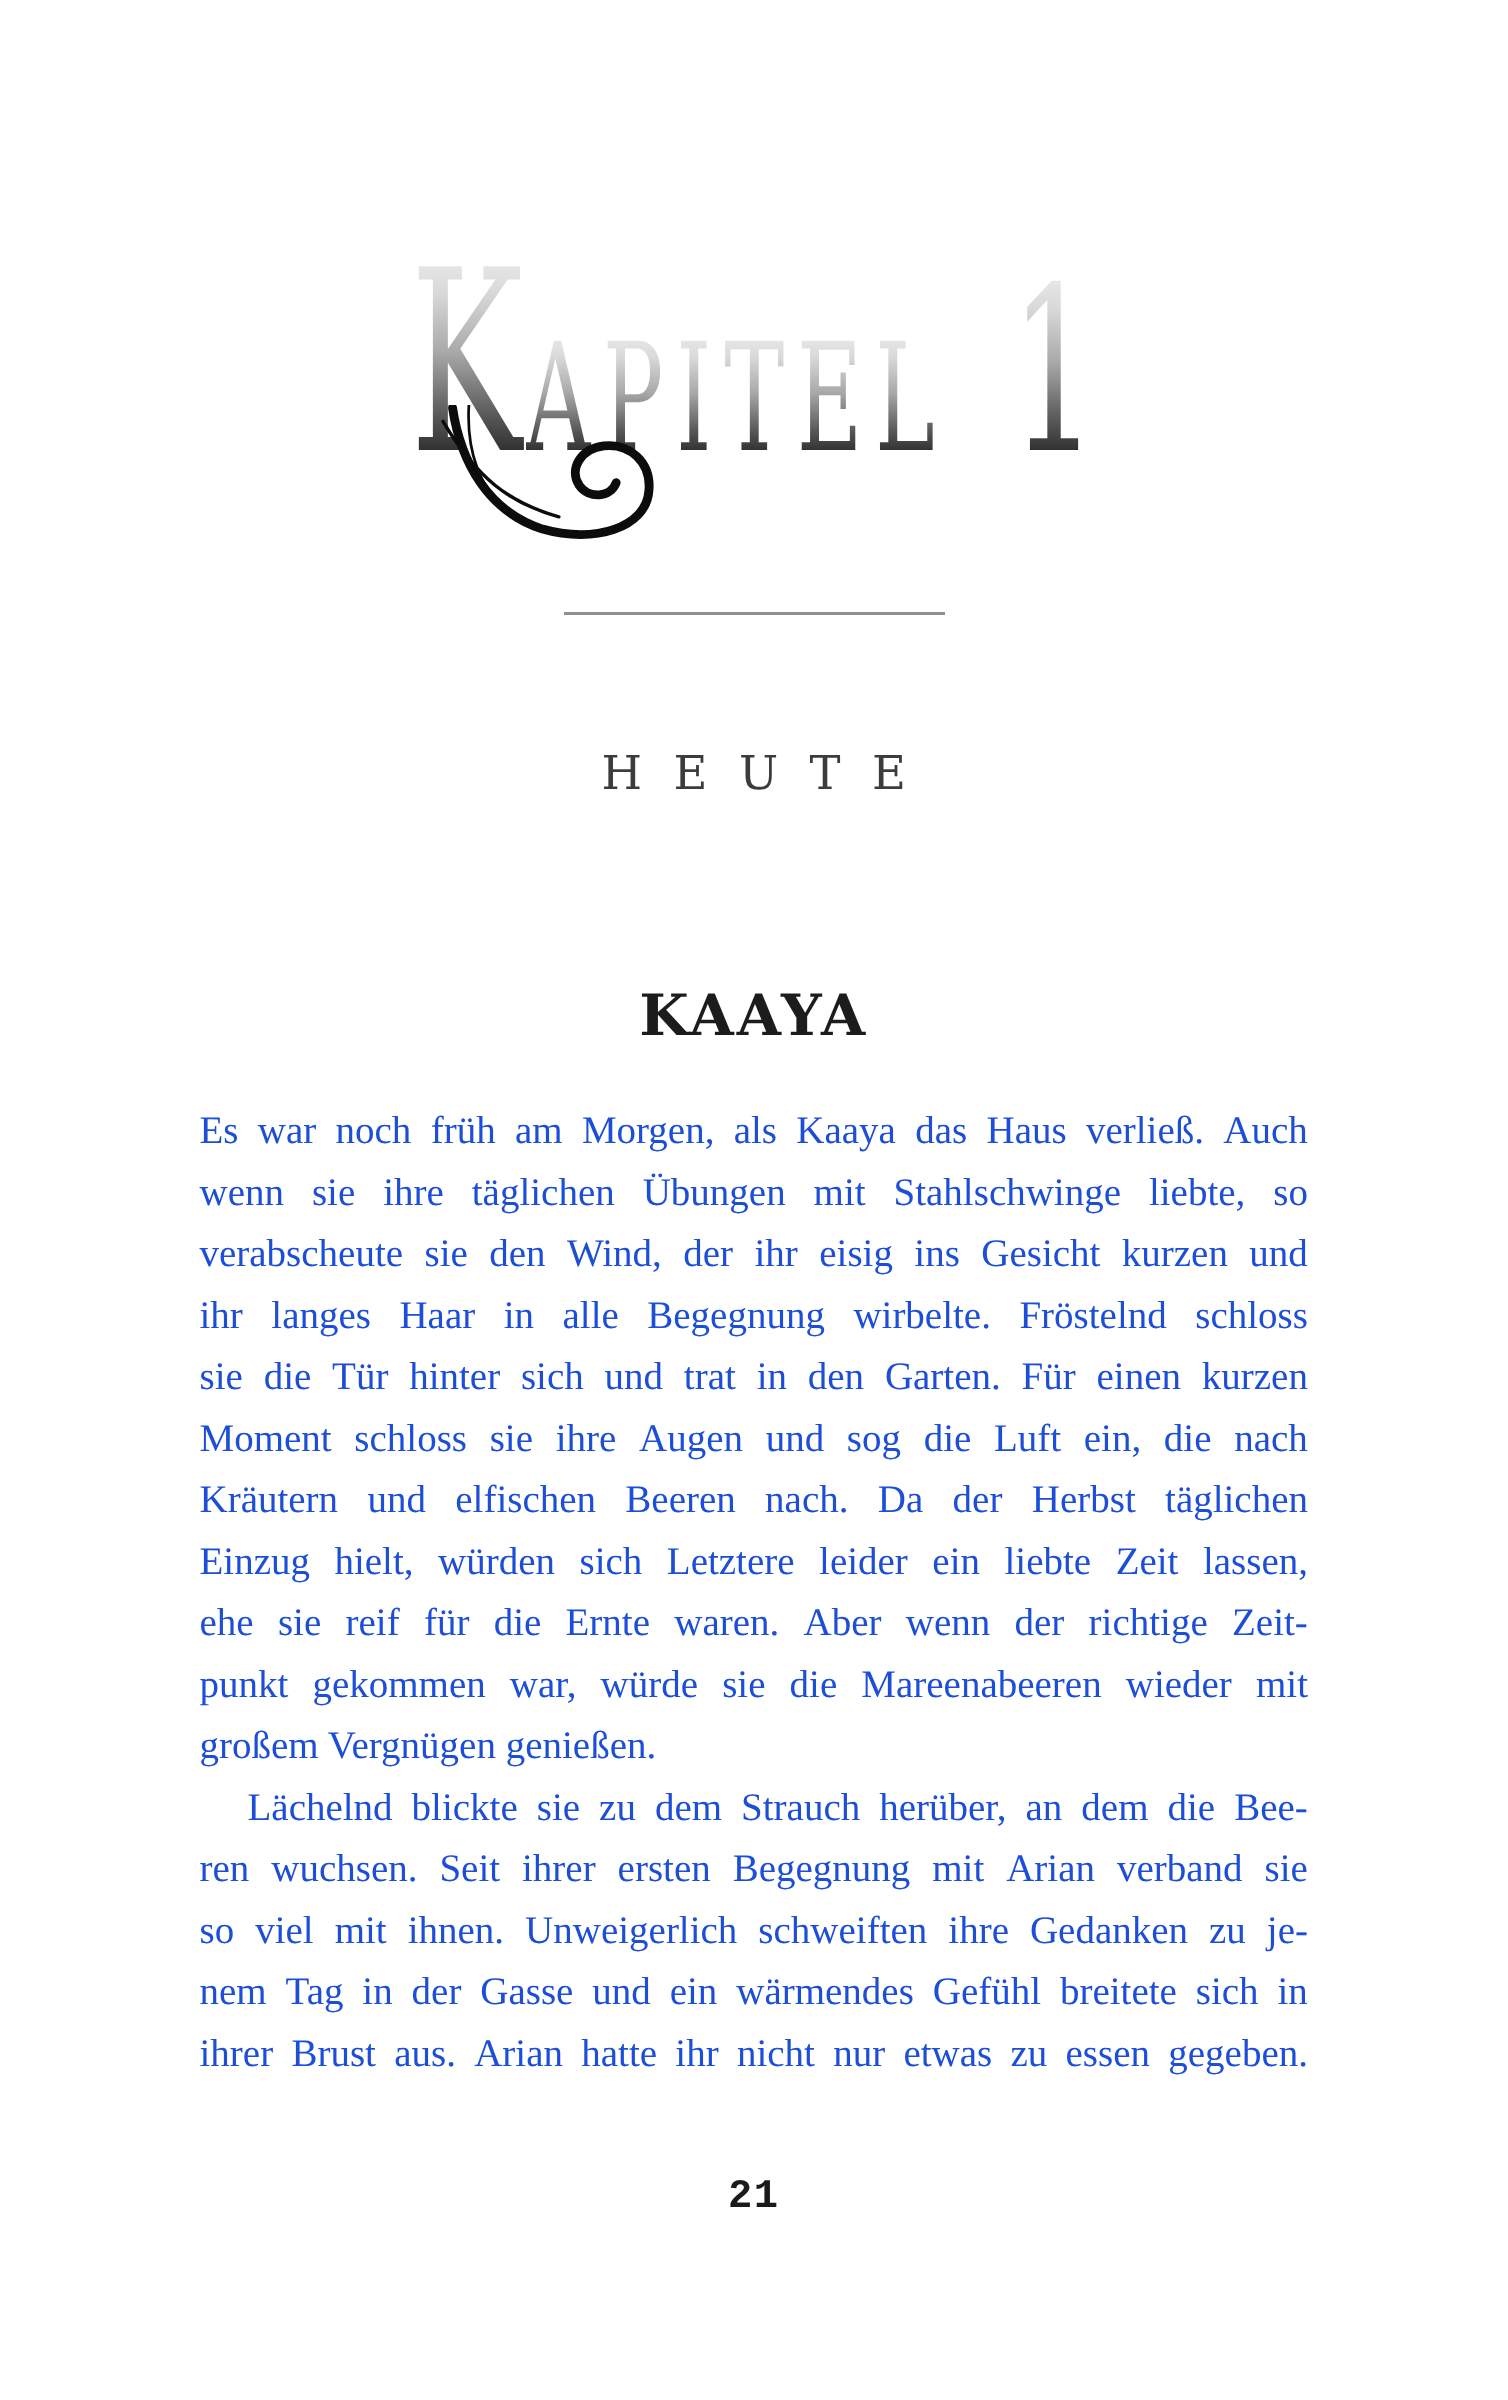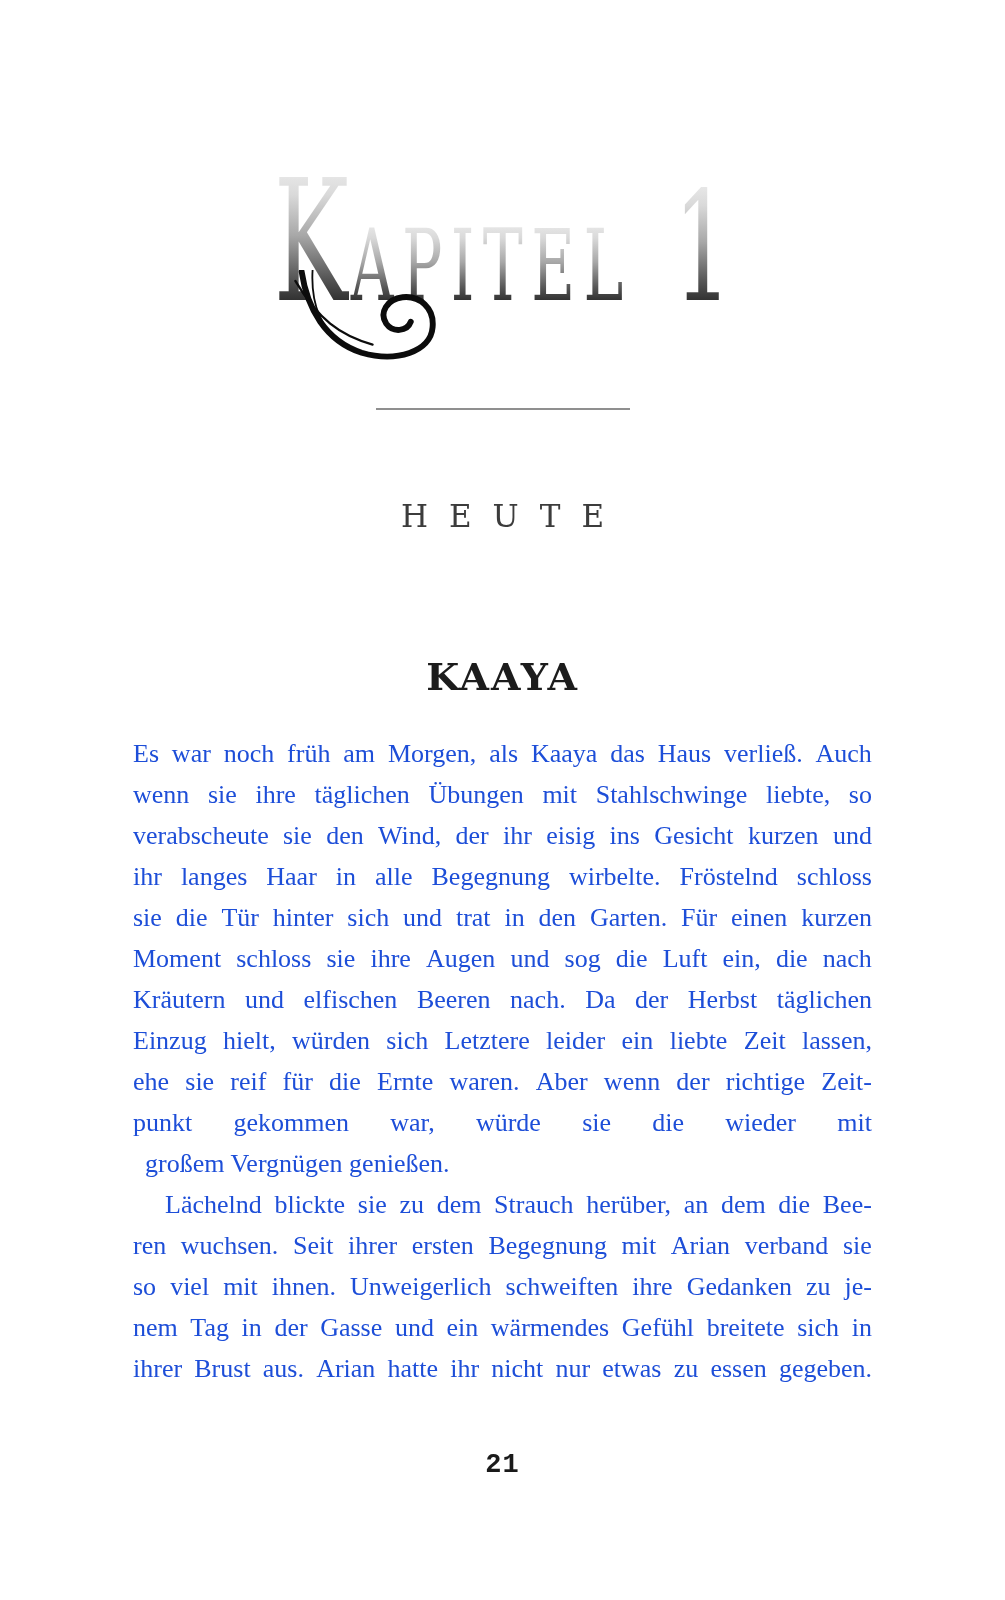--- a/index.html
+++ b/index.html
@@ -129,21 +129,20 @@
   .line.just {
     display: flex;
     justify-content: space-between;
   }
   .line.indent {
     padding-left: 32px;
     text-align: right;
   }
   .line.ragged {
     text-align: left;
-    margin-left: 12px;
   }
 
   
   .page-number {
     position: absolute;
     top: 1450px;
     left: 0;
     width: 100%;
     text-align: center;
     font-family: Liberation Mono, monospace;
@@ -293,20 +292,21 @@
         <span>richtige</span>
         <span>Zeit-</span>
       </div>
       <div class="line just">
         <span>punkt</span>
         <span>gekommen</span>
         <span>war,</span>
         <span>würde</span>
         <span>sie</span>
         <span>die</span>
+        <span>Mareenabeeren</span>
         <span>wieder</span>
         <span>mit</span>
       </div>
       <div class="line ragged">großem Vergnügen genießen.</div>
       <div class="line indent just">
         <span>Lächelnd</span>
         <span>blickte</span>
         <span>sie</span>
         <span>zu</span>
         <span>dem</span>

